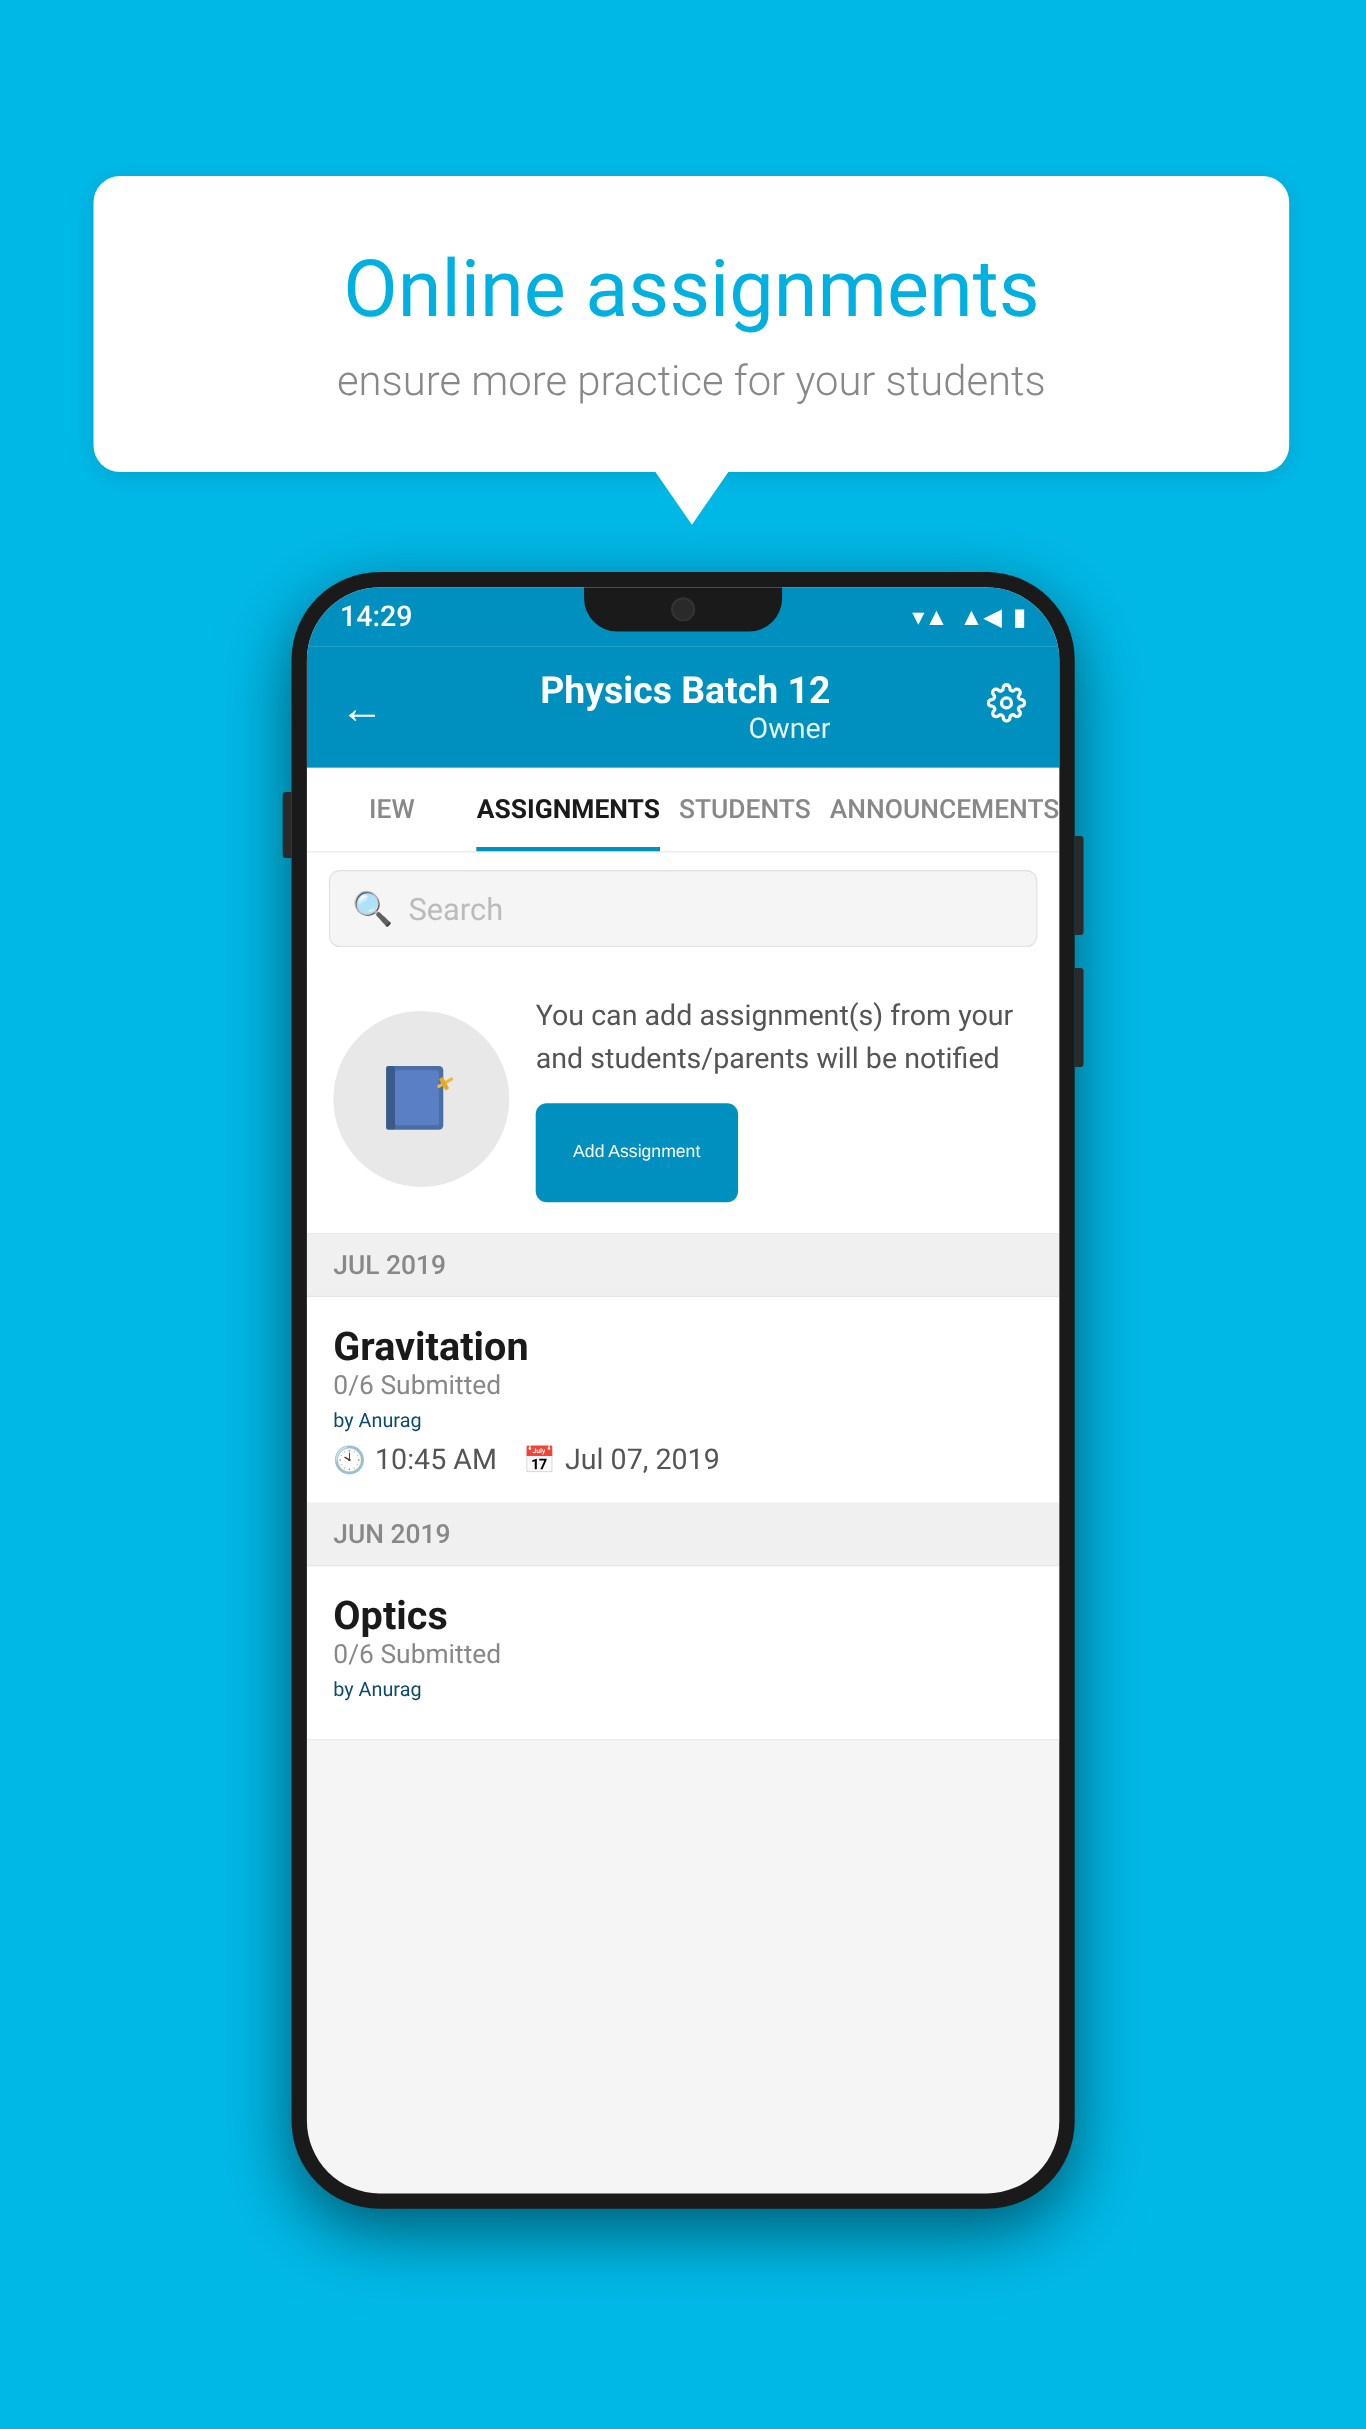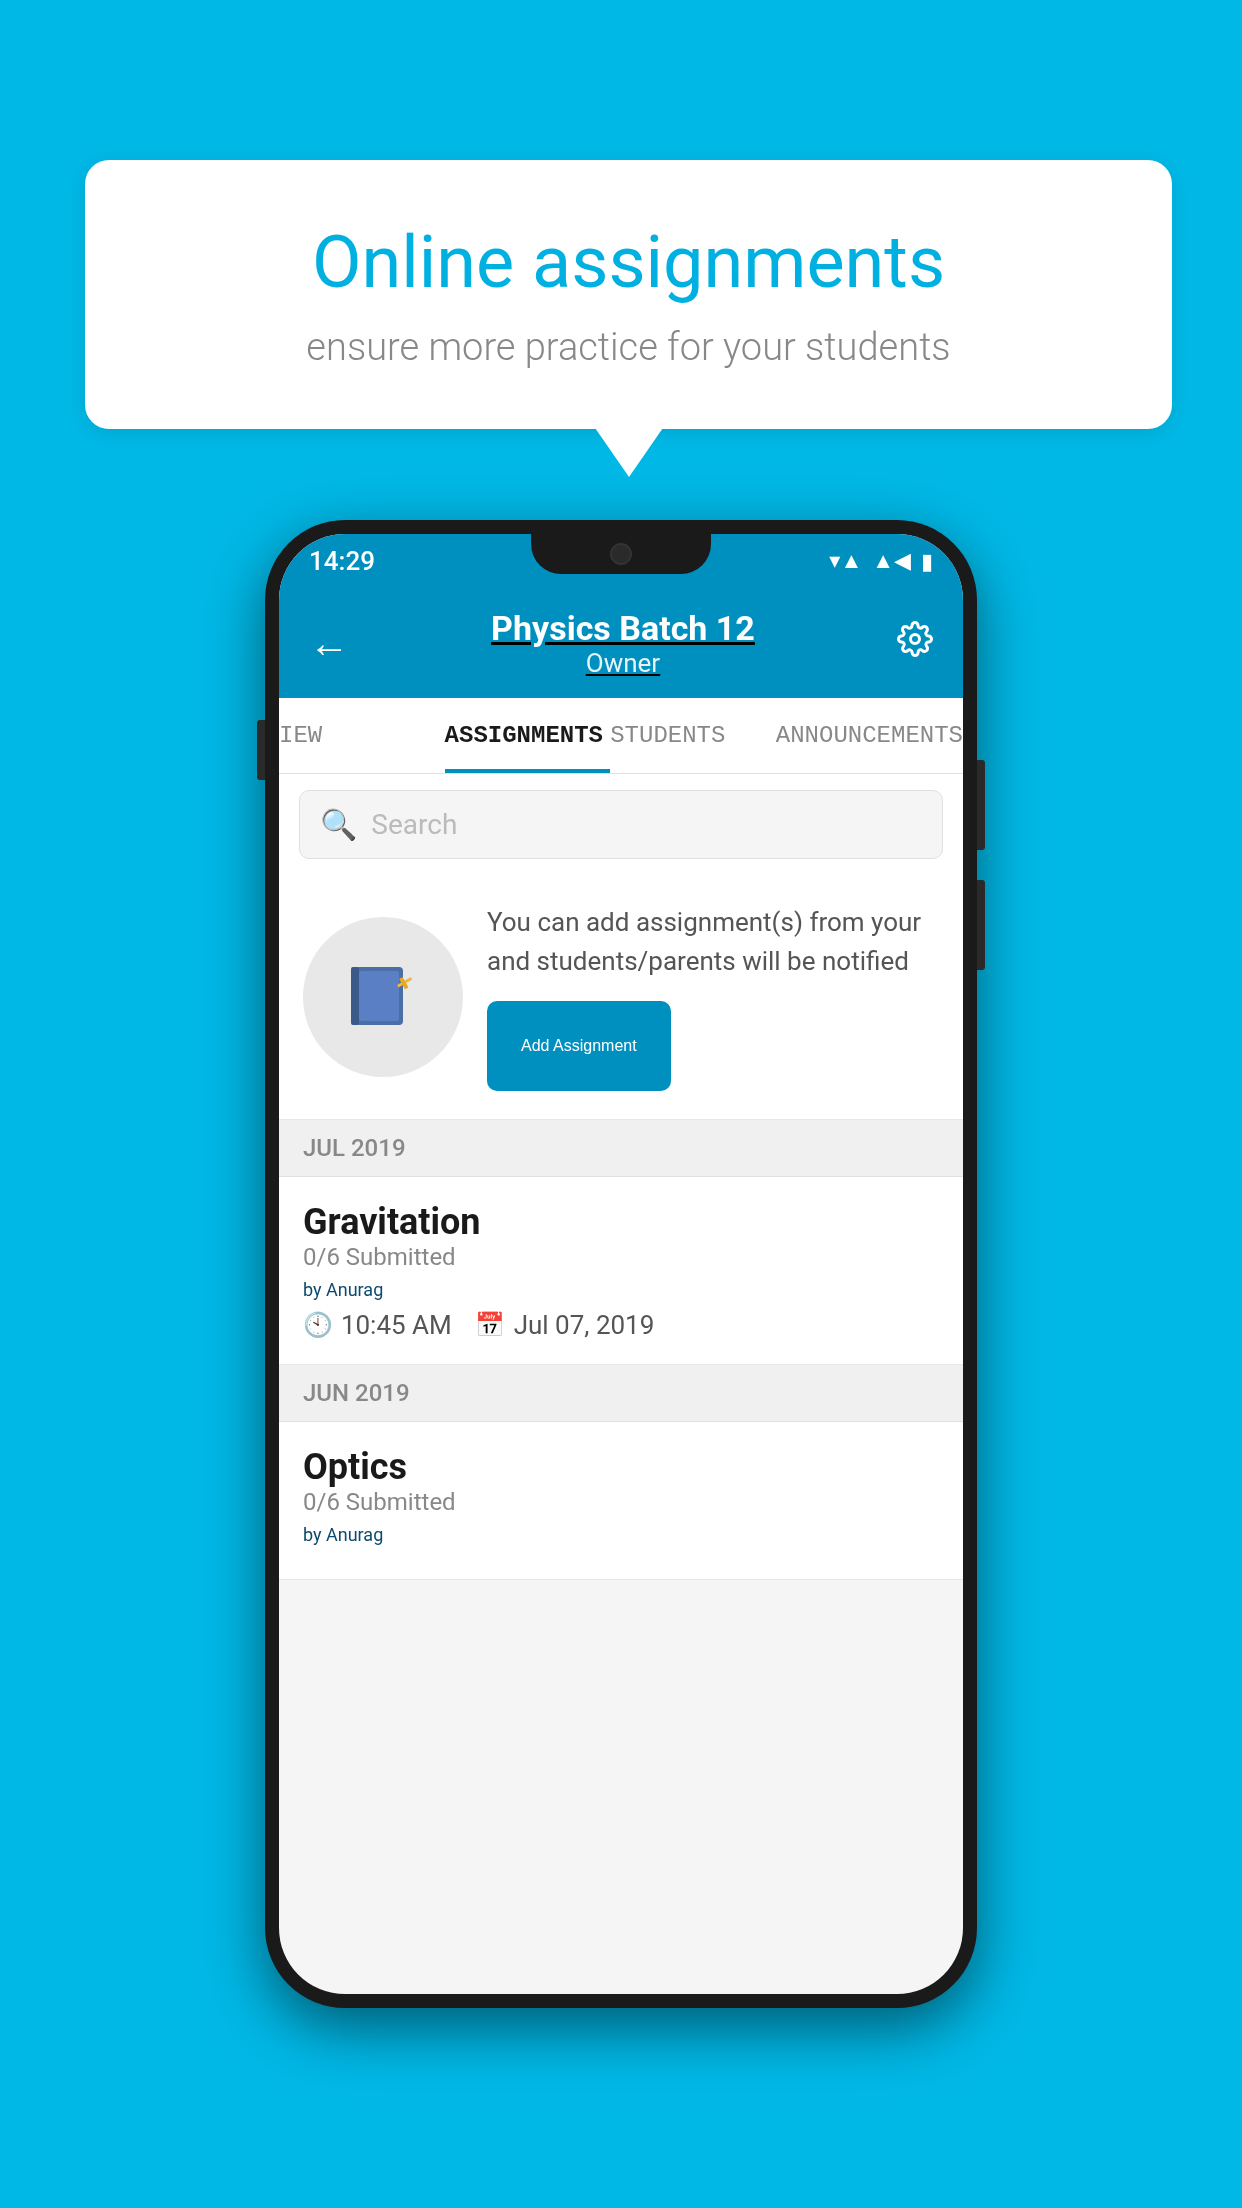--- a/index.html
+++ b/index.html
@@ -142,22 +142,21 @@
       padding: 0 30px;
     }
 
     .header-back {
       color: white;
       font-size: 40px;
       cursor: pointer;
     }
 
     .header-center {
-      text-align: center;
-      text-decoration: underline;
+      text-align: right;
     }
 
     .header-title {
       color: white;
       font-size: 34px;
       font-weight: 700;
     }
 
     .header-subtitle {
       color: rgba(255,255,255,0.9);
@@ -174,28 +173,28 @@
     
     .tabs-container {
       background: white;
       display: flex;
       border-bottom: 1px solid #e0e0e0;
       overflow: hidden;
     }
 
     .tab-item {
       flex: 1;
+      text-align: center;
       padding: 24px 0;
       font-size: 24px;
       font-weight: 500;
       color: #888;
       cursor: pointer;
       position: relative;
       white-space: nowrap;
-      font-family: Liberation Mono, monospace;
     }
 
     .tab-item.active {
       color: #1a1a1a;
       font-weight: 700;
     }
 
     .tab-item.active::after {
       content: '';
       position: absolute;

